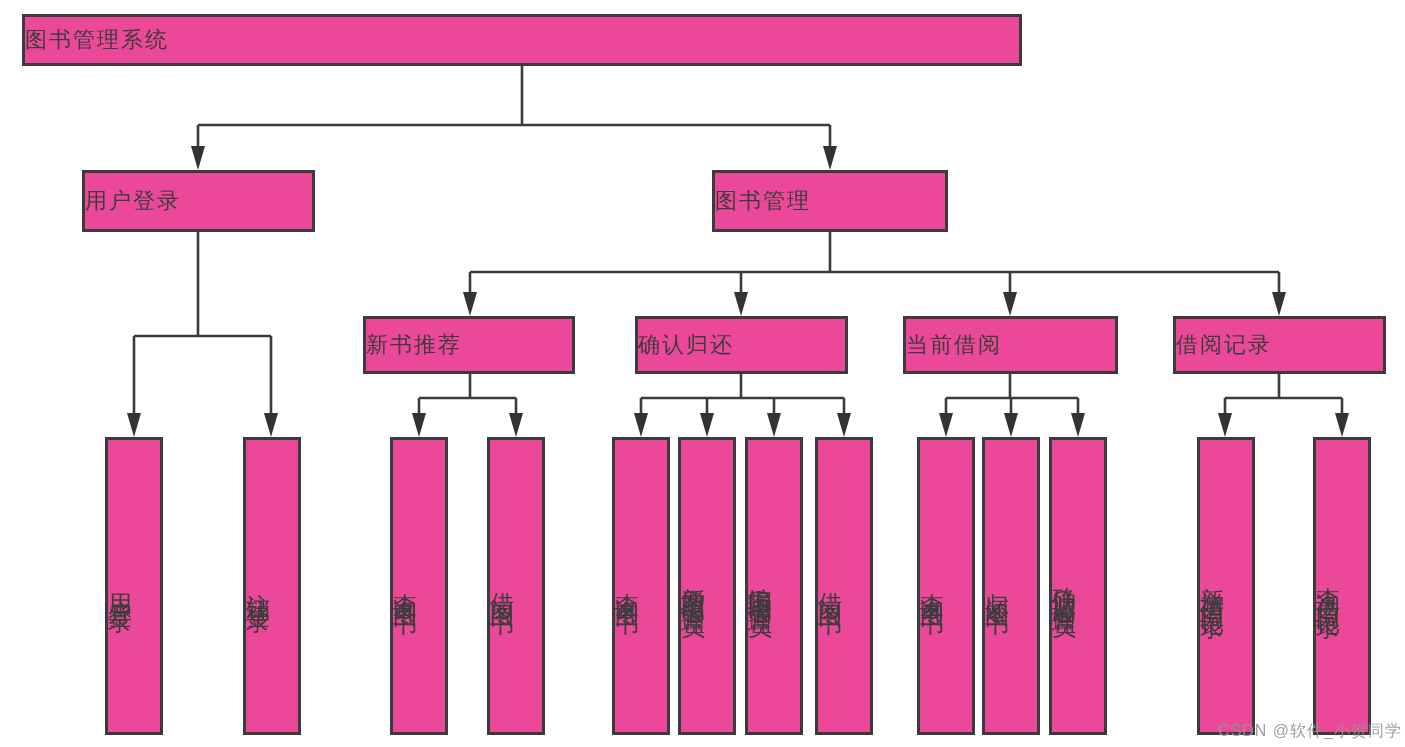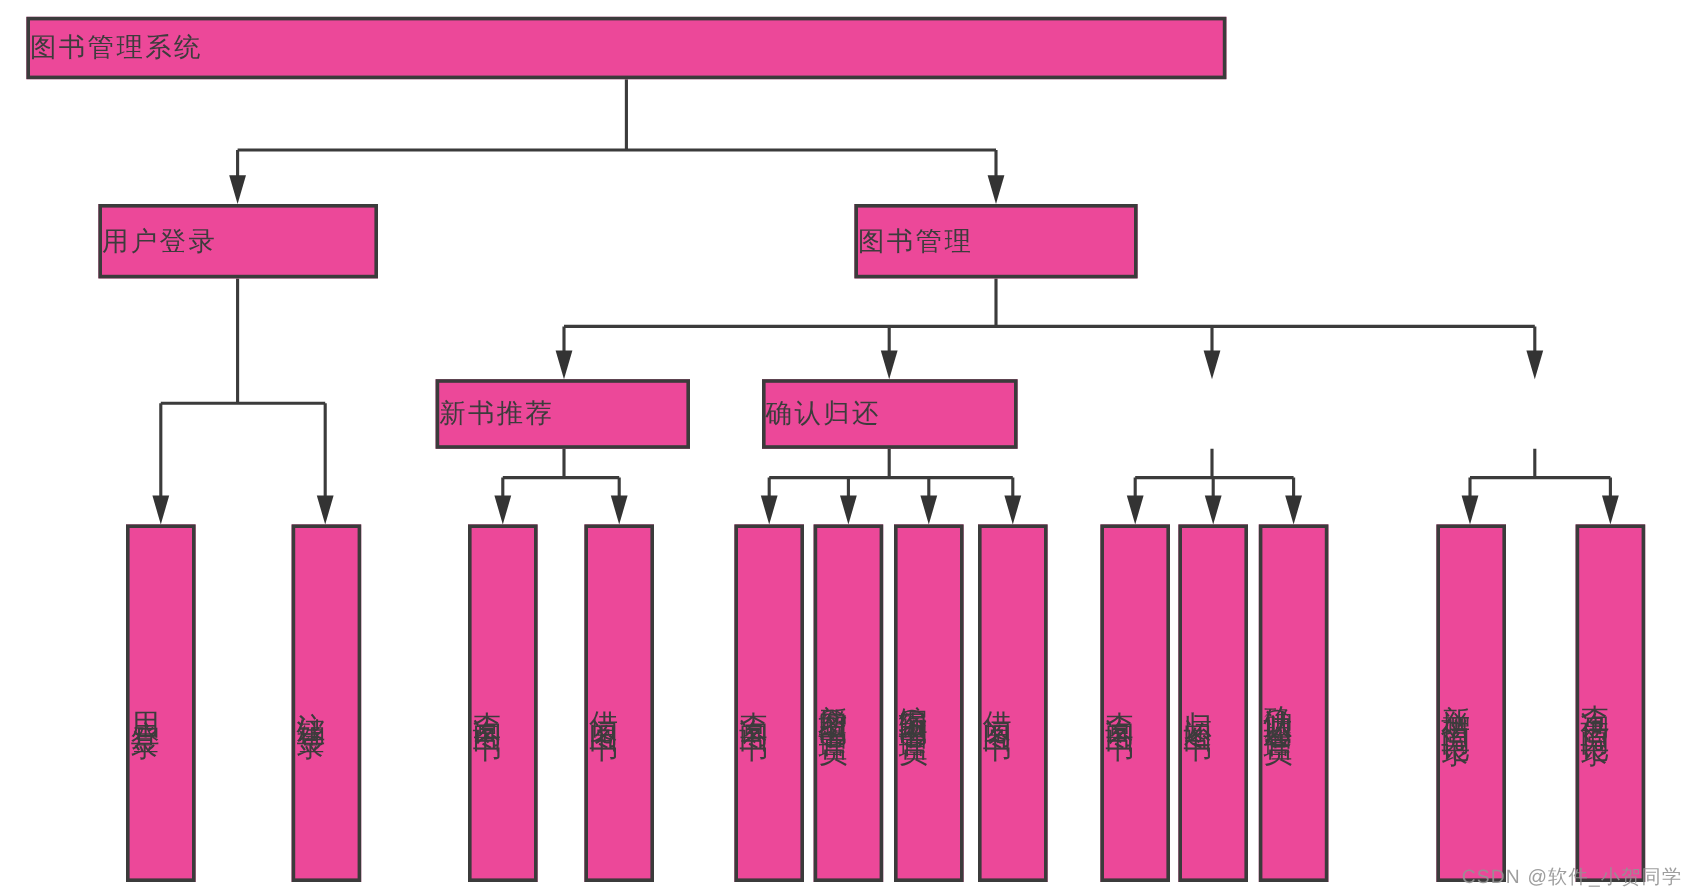--- a/index.html
+++ b/index.html
@@ -138,20 +138,26 @@
   <div class="node h" id="n-book-mgmt">
     <span>图书管理</span>
   </div>
 
   <div class="node h" id="n-new-book-rec">
     <span>新书推荐</span>
   </div>
   <div class="node h" id="n-book-borrow">
     <span>确认归还</span>
   </div>
+  <div class="node h" id="n-current-borrow">
+    <span>当前借阅</span>
+  </div>
+  <div class="node h" id="n-borrow-records">
+    <span>借阅记录</span>
+  </div>
 
   <div class="node v leaf" id="n-leaf-user-login">
     <span class="vtext">用户登录</span>
   </div>
   <div class="node v leaf" id="n-leaf-logout">
     <span class="vtext">注销登录</span>
   </div>
   <div class="node v leaf" id="n-leaf-query-book-1">
     <span class="vtext">查询图书</span>
   </div>

